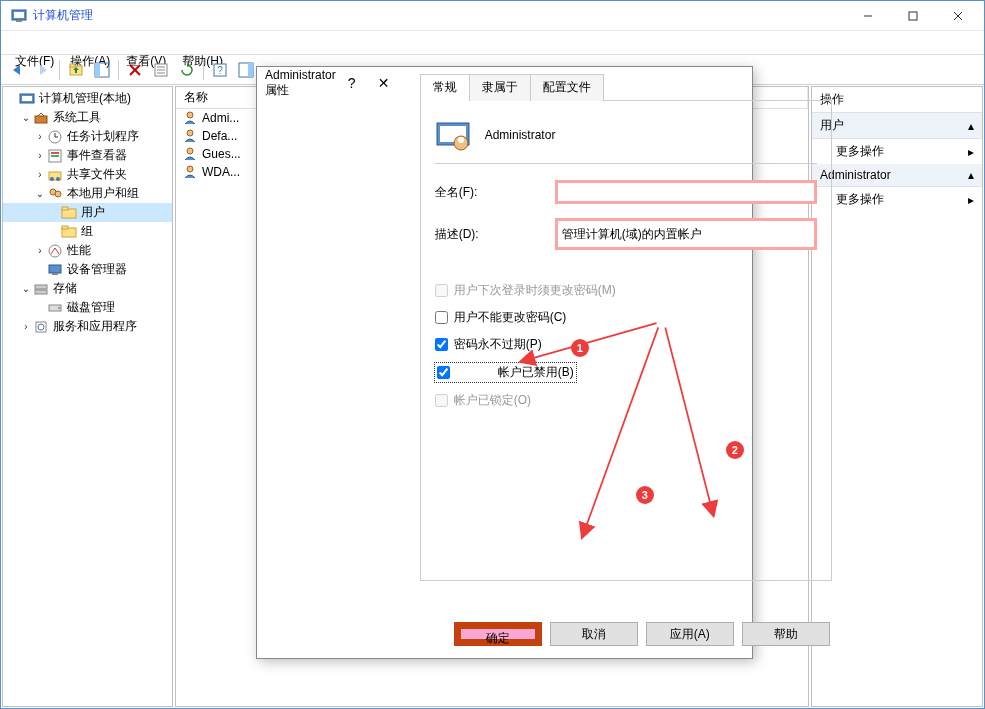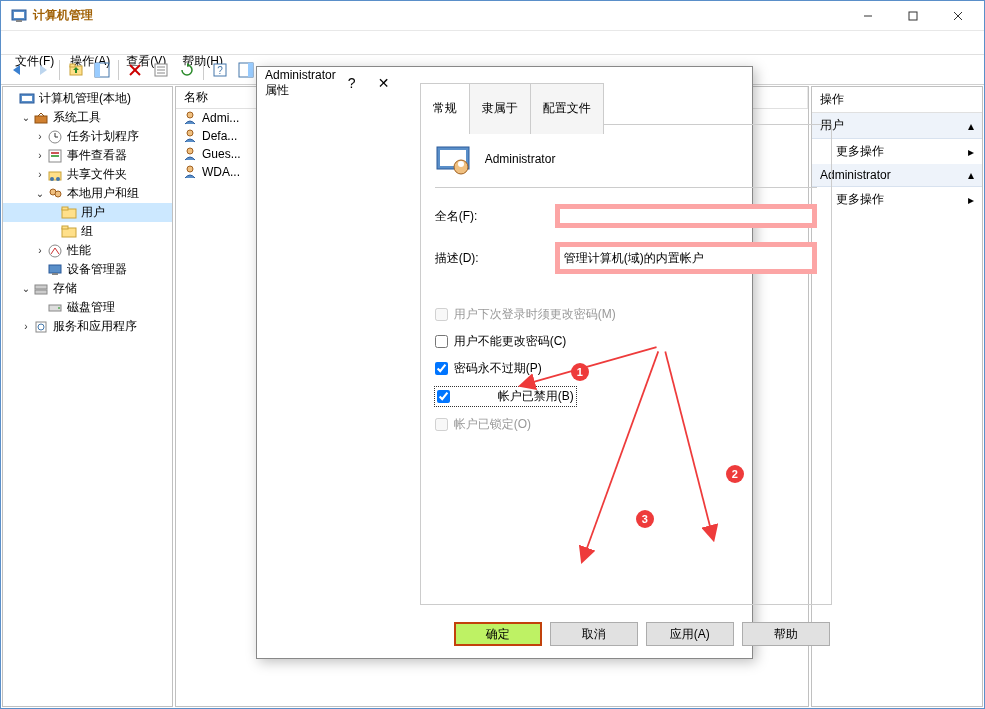--- a/index.html
+++ b/index.html
@@ -17,21 +17,21 @@
   }
   
   .titlebar {
     display: flex; align-items: center;
     height: 30px;
     background: #fff;
     border-bottom: 1px solid #e8e8e8;
     padding: 0 4px;
   }
   .titlebar .app-icon { width:16px; height:16px; margin:0 6px; display:flex;align-items:center;justify-content:center; }
-  .titlebar .title { flex:1; color:#a16207;font-weight:bold; }
+  .titlebar .title { flex:1; color:#1d4ed8; }
   .win-controls { display:flex; }
   .win-btn { width:45px; height:28px; display:flex;align-items:center;justify-content:center; color:#555;}
   
   .menubar { display:flex; gap:0; padding:2px 6px; border-bottom:1px solid #e0e0e0; height:24px; align-items:center;}
   .menu-item { padding:2px 8px;margin-top:38px; }
   
   .toolbar { display:flex; align-items:center; height:30px; padding:2px 4px; border-bottom:1px solid #d0d0d0; gap:2px;}
   .tool-btn { width:24px; height:24px; display:flex;align-items:center;justify-content:center; border:1px solid transparent;}
   .tool-sep { width:1px; height:20px; background:#ccc; margin:0 2px;}
   
@@ -64,36 +64,36 @@
     border:1px solid #888;
     box-shadow:3px 3px 12px rgba(0,0,0,0.25);
     display:flex; flex-direction:row;
   }
   .dlg-title { display:flex; align-items:center; height:32px; padding:0 8px;}
   .dlg-title .t { flex:1; }
   .dlg-title .help { width:32px; text-align:center; font-size:14px;}
   .dlg-title .close { width:32px; text-align:center; font-size:14px;}
   .dlg-body { flex:1; padding:6px 12px 12px 12px; position:relative;}
   .tabs { border-bottom:1px solid #ccc; display:flex; }
-  .tab { padding:16px 12px; border:1px solid #ccc; border-bottom:none; margin-right:-1px; background:#f5f5f5; position:relative; top:10px;}
+  .tab { padding:4px 12px; border:1px solid #ccc; border-bottom:none; margin-right:-1px; background:#f5f5f5; position:relative; top:1px;}
   .tab.active { background:#fff; border-bottom:1px solid #fff;}
   .tab-content { border:1px solid #ccc; border-top:none; height:480px; padding:16px 14px; position:relative;}
   .user-row { display:flex; align-items:center; gap:14px; margin-bottom:10px;}
   .user-ico { width:36px; height:36px; }
   .hr { border:none; border-top:1px solid #ccc; margin:8px 0 16px 0;}
   .form-row { display:flex; align-items:center; margin-bottom:14px;}
   .form-label { width:120px; }
-  .form-input { width:262px; height:24px; border:5px solid #fca5a5; padding:2px 4px; font-family:inherit; font-size:12px;}
+  .form-input { width:262px; height:24px; border:3px solid #fca5a5; padding:2px 4px; font-family:inherit; font-size:12px;}
   .check-row { display:flex; align-items:center; margin-bottom:10px; gap:6px;}
   .check-row input { margin:0; width:13px; height:13px;}
   .check-row.disabled { color:#999;}
   .check-row.hl { outline:1px dotted #333; padding:1px 2px; width:fit-content;gap:48px;}
   .dlg-buttons { position:absolute; bottom:12px; right:14px; display:flex; gap:8px;}
   .dlg-btn { width:88px; height:24px; background:#e1e1e1; border:1px solid #adadad; font-family:inherit; font-size:12px;}
-  .dlg-btn.primary { border:2px solid #c2410c; background:#bef264;}
+  .dlg-btn.primary { border:7px solid #c2410c; background:#f9a8d4;}
   
   .anno { position:absolute; width:18px; height:18px; border-radius:50%; background:#ee3b3b; color:#fff; font-size:11px; display:flex;align-items:center;justify-content:center; font-weight:bold; z-index:20;}
   .arrow-svg { position:absolute; left:0; top:0; width:100%; height:100%; pointer-events:none; z-index:15;}
   
   svg { display:block; }
 </style>
 </head>
 <body>
 
 <div class="titlebar">

